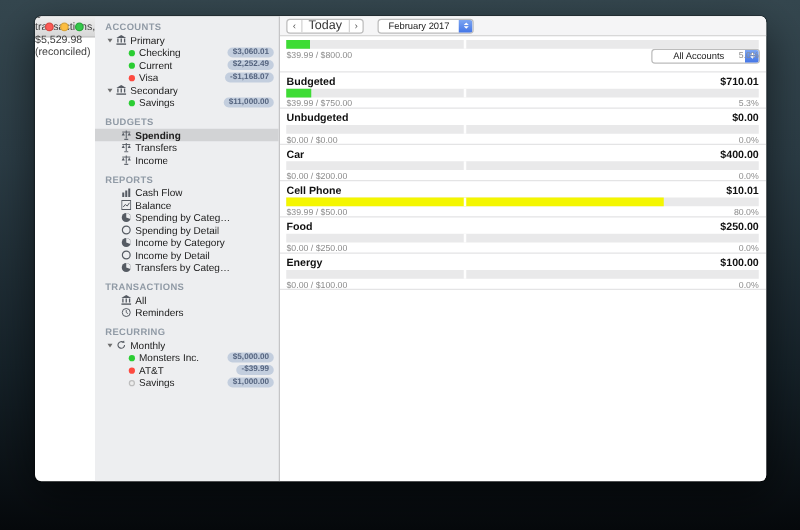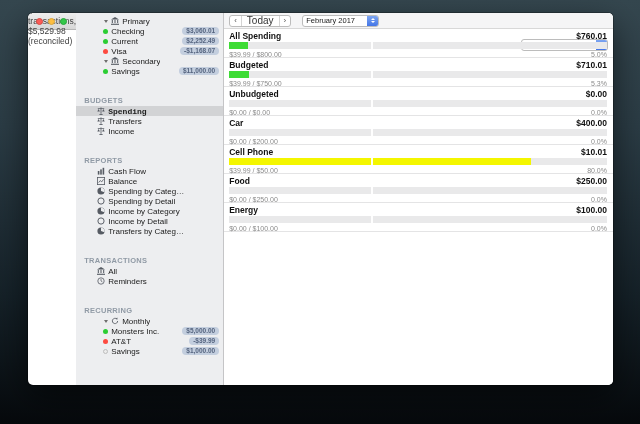--- a/index.html
+++ b/index.html
@@ -22,27 +22,27 @@
   }
   .tl { position:absolute; top:5px; width:7px; height:7px; border-radius:50%; }
   .tl.red   { left:8px;  background:var(--tl_red);   border:0.5px solid #d94c44; }
   .tl.yel   { left:20px; background:var(--tl_yellow);border:0.5px solid #d9a53c; }
   .tl.grn   { left:32px; background:var(--tl_green); border:0.5px solid #2aa83c; }
   .title { font-size:8.5px; color:#3e3e3e; }
   .wbody { flex:1; display:flex; min-height:0; }
 
   
   .sidebar { width:148px; flex:0 0 148px; background:#edeef0; border-right:1px solid #c5c5c7; padding-top:3px; overflow:hidden; }
-  .shdr { font-size:7.5px; font-weight:bold; color:#909aa5; letter-spacing:.3px; padding-left:8px; height:10px; line-height:10px; margin-top:20px; }
+  .shdr { font-size:7.5px; font-weight:bold; color:#909aa5; letter-spacing:.3px; padding-left:8px; height:10px; line-height:10px; margin-top:6px; }
   .shdr:first-child { margin-top:1px; }
   .srow { height:10px; display:flex; align-items:center; font-size:8px; color:#202020; padding-right:4px; cursor:default; }
-  .srow.lvl1 { padding-left:28px; }
+  .srow.lvl1 { padding-left:10px; }
   .srow.lvl2 { padding-left:27px; }
   .srow.item { padding-left:21px; }
-  .srow.sel { background:#d2d3d5; font-weight:bold;font-family:Liberation Mono, monospace; }
+  .srow.sel { background:#d2d3d5; font-weight:bold; }
   .disc { width:0; height:0; border-left:2.5px solid transparent; border-right:2.5px solid transparent; border-top:3.5px solid #6e6e6e; margin-right:3px; flex:0 0 auto; }
   .sicon { width:8px; height:8px; margin-right:3px; flex:0 0 auto; }
   .sicon svg { display:block; width:8px; height:8px; }
   .dot { width:5px; height:5px; border-radius:50%; margin-right:3px; flex:0 0 auto; }
   .dot.g { background:var(--dot_green); }
   .dot.r { background:var(--dot_red); }
   .dot.n { background:var(--dot_gray); border:0.5px solid #bdbdbd; }
   .slabel { white-space:nowrap; overflow:hidden; text-overflow:ellipsis; }
   .badge {
     margin-left:auto; background:var(--badge_bg); color:var(--badge_text);
@@ -51,21 +51,21 @@
   }
 
   
   .content { flex:1; display:flex; flex-direction:column; background:#fff; min-width:0; }
   .toolbar { height:16px; flex:0 0 16px; background:#f5f5f6; border-bottom:1px solid #d8d8d8; display:flex; align-items:center; padding:0 5px; }
   .seg { display:flex; height:12px; background:#fff; border:1px solid #bcbcbc; border-radius:3px; overflow:hidden; }
   .seg .sbtn { border:none; background:transparent; font-family:inherit; font-size:10px; line-height:10px; color:#333; padding:0 5px; border-right:1px solid #d4d4d4; cursor:default; }
   .seg .sbtn:last-child { border-right:none; }
   .seg .sbtn.chev { font-size:8px; color:#555; padding:0 4px; }
   .popup { height:12px; background:#fff; border:1px solid #bcbcbc; border-radius:3px; display:flex; align-items:center; overflow:hidden; }
-  .popup .ptext { flex:1; text-align:left; font-size:7.5px; color:#222; padding:0 3px; white-space:nowrap; }
+  .popup .ptext { flex:1; text-align:center; font-size:7.5px; color:#222; padding:0 3px; white-space:nowrap; }
   .pcap { width:11px; height:12px; background:linear-gradient(#82aaf2,#3e71e6); display:flex; flex-direction:column; align-items:center; justify-content:center; gap:1px; flex:0 0 auto; }
   .pcap .up { width:0;height:0;border-left:2px solid transparent;border-right:2px solid transparent;border-bottom:2.5px solid #fff; }
   .pcap .dn { width:0;height:0;border-left:2px solid transparent;border-right:2px solid transparent;border-top:2.5px solid #fff; }
   .popup.period { width:77px; margin-left:11px; }
   .popup.accts  { width:87px; margin-left:auto;margin-top:48px; }
 
   .rows { flex:1; overflow:hidden; }
   .brow { height:29px; border-bottom:1px solid #e4e4e5; padding:2px 6px 0 5px; }
   .brow-top { display:flex; justify-content:space-between; align-items:center; height:10px; }
   .bname { font-size:8.5px; font-weight:bold; color:#111; }
@@ -83,20 +83,21 @@
   <div class="titlebar">
     <span class="tl red"></span>
     <span class="tl yel"></span>
     <span class="tl grn"></span>
     <span class="title">Demo Data, 3 transactions, $5,529.98 (reconciled)</span>
   </div>
 
   <div class="wbody">
     <aside class="sidebar">
 
+      <div class="shdr">ACCOUNTS</div>
       <div class="srow lvl1">
         <span class="disc"></span>
         <span class="sicon">
             <svg viewBox="0 0 10 10" fill="#565b63">
               <path d="M5 0L10 3H0z"></path>
               <rect x="1" y="3.5" width="1.3" height="4"></rect>
               <rect x="4.35" y="3.5" width="1.3" height="4"></rect>
               <rect x="7.7" y="3.5" width="1.3" height="4"></rect>
               <rect x="0" y="8.4" width="10" height="1.4"></rect>
             </svg>
@@ -307,24 +308,20 @@
         <div class="popup accts">
           <span class="ptext">All Accounts</span>
           <span class="pcap">
               <span class="up"></span>
               <span class="dn"></span>
             </span>
         </div>
       </div>
       <div class="rows" id="budget-rows">
           <div class="brow">
-    <div class="brow-top">
-      <span class="bname">All Spending</span>
-      <span class="bamt">$760.01</span>
-    </div>
     <div class="bbar">
       <div class="bfill" style="width: 5%; background: rgb(62, 220, 53);"></div>
       <div class="btick"></div>
     </div>
     <div class="bsub">
       <span class="bdetail">$39.99 / $800.00</span>
       <span class="bpct">5.0%</span>
     </div>
   </div>
           <div class="brow">

